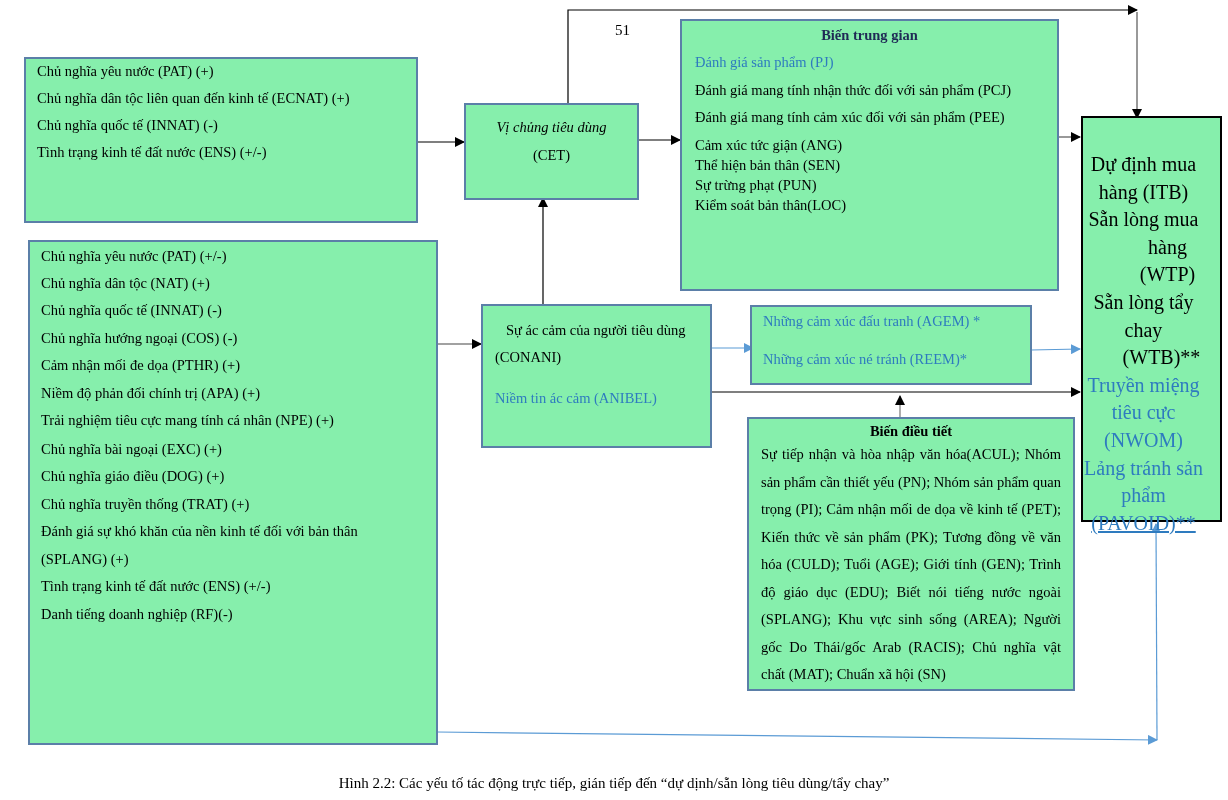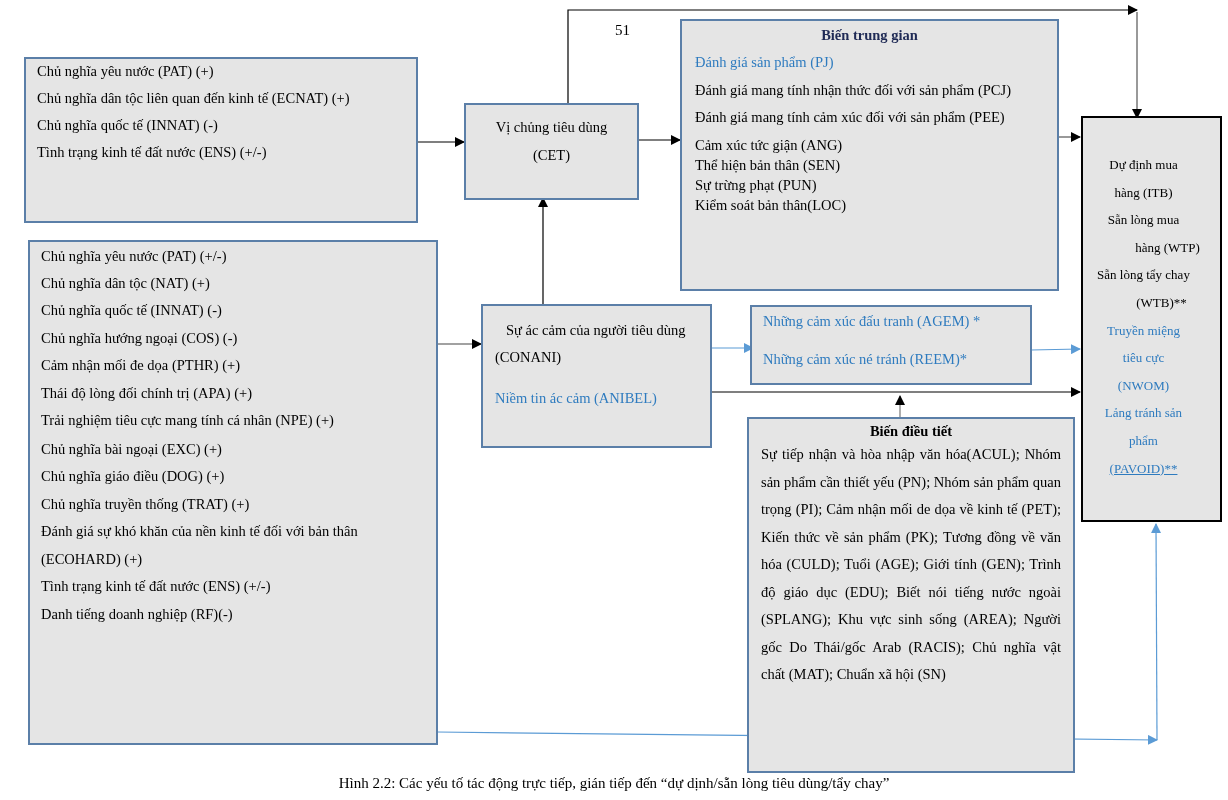--- a/index.html
+++ b/index.html
@@ -1,18 +1,18 @@
 <!DOCTYPE html>
 <html><head>
 <meta charset="utf-8">
 <style>
   html, body { margin: 0; padding: 0; background: #ffffff; }
   body { width: 1228px; height: 800px; position: relative; overflow: hidden;
          font-family: "Liberation Serif", "DejaVu Serif", serif; color: #000; }
-  .box { position: absolute; box-sizing: border-box; border: 2px solid #5b7fa8; background: #e5e5e5; }
+  .box { position: absolute; box-sizing: border-box; border: 2px solid #5b7fa8; background: #86efac; }
   .box.black { border: 2px solid #000; }
   .line { position: absolute; font-size: 14.5px; white-space: nowrap; }
   .blue { color: #2e7bbf; }
   .center { text-align: center; }
   .bold { font-weight: bold; }
   svg.wires { position: absolute; left: 0; top: 0; }
   .just { text-align: justify; text-align-last: left; white-space: normal; }
 </style>
 </head>
 <body>
@@ -60,33 +60,33 @@
   <div class="line" style="left:11px; top:58px;">Chủ nghĩa quốc tế (INNAT) (-)</div>
   <div class="line" style="left:11px; top:85px;">Tình trạng kinh tế đất nước (ENS) (+/-)</div>
 </div>
 
 <div class="box" style="left:28px; top:240px; width:410px; height:505px;">
   <div class="line" style="left:11px; top:6px;">Chủ nghĩa yêu nước (PAT) (+/-)</div>
   <div class="line" style="left:11px; top:33px;">Chủ nghĩa dân tộc (NAT) (+)</div>
   <div class="line" style="left:11px; top:60px;">Chủ nghĩa quốc tế (INNAT) (-)</div>
   <div class="line" style="left:11px; top:88px;">Chủ nghĩa hướng ngoại  (COS) (-)</div>
   <div class="line" style="left:11px; top:115px;">Cảm nhận mối đe dọa (PTHR) (+)</div>
-  <div class="line" style="left:11px; top:143px;">Thái độ lòng đối chính trị (APA) (+)</div>
+  <div class="line" style="left:11px; top:143px;">Niềm độ phản đối chính trị (APA) (+)</div>
   <div class="line" style="left:11px; top:170px;">Trải nghiệm tiêu cực mang tính cá nhân (NPE) (+)</div>
   <div class="line" style="left:11px; top:199px;">Chủ nghĩa bài ngoại (EXC) (+)</div>
   <div class="line" style="left:11px; top:226px;">Chủ nghĩa giáo điều (DOG) (+)</div>
   <div class="line" style="left:11px; top:254px;">Chủ nghĩa truyền thống (TRAT) (+)</div>
   <div class="line" style="left:11px; top:281px;">Đánh giá sự khó khăn của nền kinh tế đối với bản thân</div>
-  <div class="line" style="left:11px; top:309px;">(ECOHARD) (+)</div>
+  <div class="line" style="left:11px; top:309px;">(SPLANG) (+)</div>
   <div class="line" style="left:11px; top:336px;">Tình trạng kinh tế đất nước (ENS) (+/-)</div>
   <div class="line" style="left:11px; top:364px;">Danh tiếng doanh nghiệp (RF)(-)</div>
 </div>
 
 <div class="box" style="left:464px; top:103px; width:175px; height:97px;">
-  <div class="line center" style="left:0; right:0; top:14px;">Vị chủng tiêu dùng</div>
+  <div class="line center" style="left:0; right:0; top:14px;font-style:italic;">Vị chủng tiêu dùng</div>
   <div class="line center" style="left:0; right:0; top:42px;">(CET)</div>
 </div>
 
 <div class="box" style="left:481px; top:304px; width:231px; height:144px;">
   <div class="line" style="left:23px; top:16px;">Sự ác cảm của người tiêu dùng</div>
   <div class="line" style="left:12px; top:43px;">(CONANI)</div>
   <div class="line blue" style="left:12px; top:84px;">Niềm tin ác cảm (ANIBEL)</div>
 </div>
 
 <div class="box" style="left:680px; top:19px; width:379px; height:272px;">
@@ -98,27 +98,27 @@
   <div class="line" style="left: 13px; top: 136px; color: rgb(0, 0, 0);">Thể hiện bản thân (SEN)</div>
   <div class="line" style="left: 13px; top: 156px; color: rgb(0, 0, 0);">Sự trừng phạt (PUN)</div>
   <div class="line" style="left: 13px; top: 176px; color: rgb(0, 0, 0);">Kiểm soát bản thân(LOC)</div>
 </div>
 
 <div class="box" style="left:750px; top:305px; width:282px; height:80px;">
   <div class="line blue" style="left:11px; top:6px;">Những cảm xúc đấu tranh (AGEM) *</div>
   <div class="line blue" style="left:11px; top:44px;">Những cảm xúc né tránh (REEM)*</div>
 </div>
 
-<div class="box" style="left:747px; top:417px; width:328px; height:356px;">
+<div class="box" style="left:747px; top:417px; width:328px; height:274px;">
   <div class="line center bold" style="left:0; right:0; top:4px;">Biến điều tiết</div>
   <div class="line just" style="left:12px; right:12px; top:22px; line-height:27.5px;">Sự tiếp nhận và hòa nhập văn hóa(ACUL); Nhóm sản phẩm cần thiết yếu (PN); Nhóm sản phẩm quan trọng (PI); Cảm nhận mối de dọa về kinh tế (PET); Kiến thức về sản phẩm (PK); Tương đồng về văn hóa (CULD); Tuổi (AGE); Giới tính (GEN); Trình độ giáo dục (EDU); Biết nói tiếng nước ngoài (SPLANG); Khu vực sinh sống (AREA); Người gốc Do Thái/gốc Arab (RACIS); Chủ nghĩa vật chất (MAT); Chuẩn xã hội (SN)</div>
 </div>
 
 <div class="box black" style="left:1081px; top:116px; width:141px; height:406px;">
-  <div class="center" style="position:absolute; left:0; right:16px; top:33px; font-size:13px; line-height:27.6px;">
+  <div class="center" style="position:absolute; left:0; right:16px; top:33px; font-size:20px; line-height:27.6px;">
     <div style="color: rgb(0, 0, 0);">Dự định mua</div>
     <div style="color: rgb(0, 0, 0);">hàng (ITB)</div>
     <div style="color: rgb(0, 0, 0);">Sẵn lòng mua</div>
     <div style="color: rgb(0, 0, 0); margin-left: 48px;">hàng (WTP)</div>
     <div style="color: rgb(0, 0, 0);">Sẵn lòng tẩy chay</div>
     <div style="color: rgb(0, 0, 0); margin-left: 36px;">(WTB)**</div>
     <div style="color: rgb(46, 123, 191);">Truyền miệng</div>
     <div style="color: rgb(46, 123, 191);">tiêu cực</div>
     <div style="color: rgb(46, 123, 191);">(NWOM)</div>
     <div style="color: rgb(46, 123, 191);">Lảng tránh sản</div>

